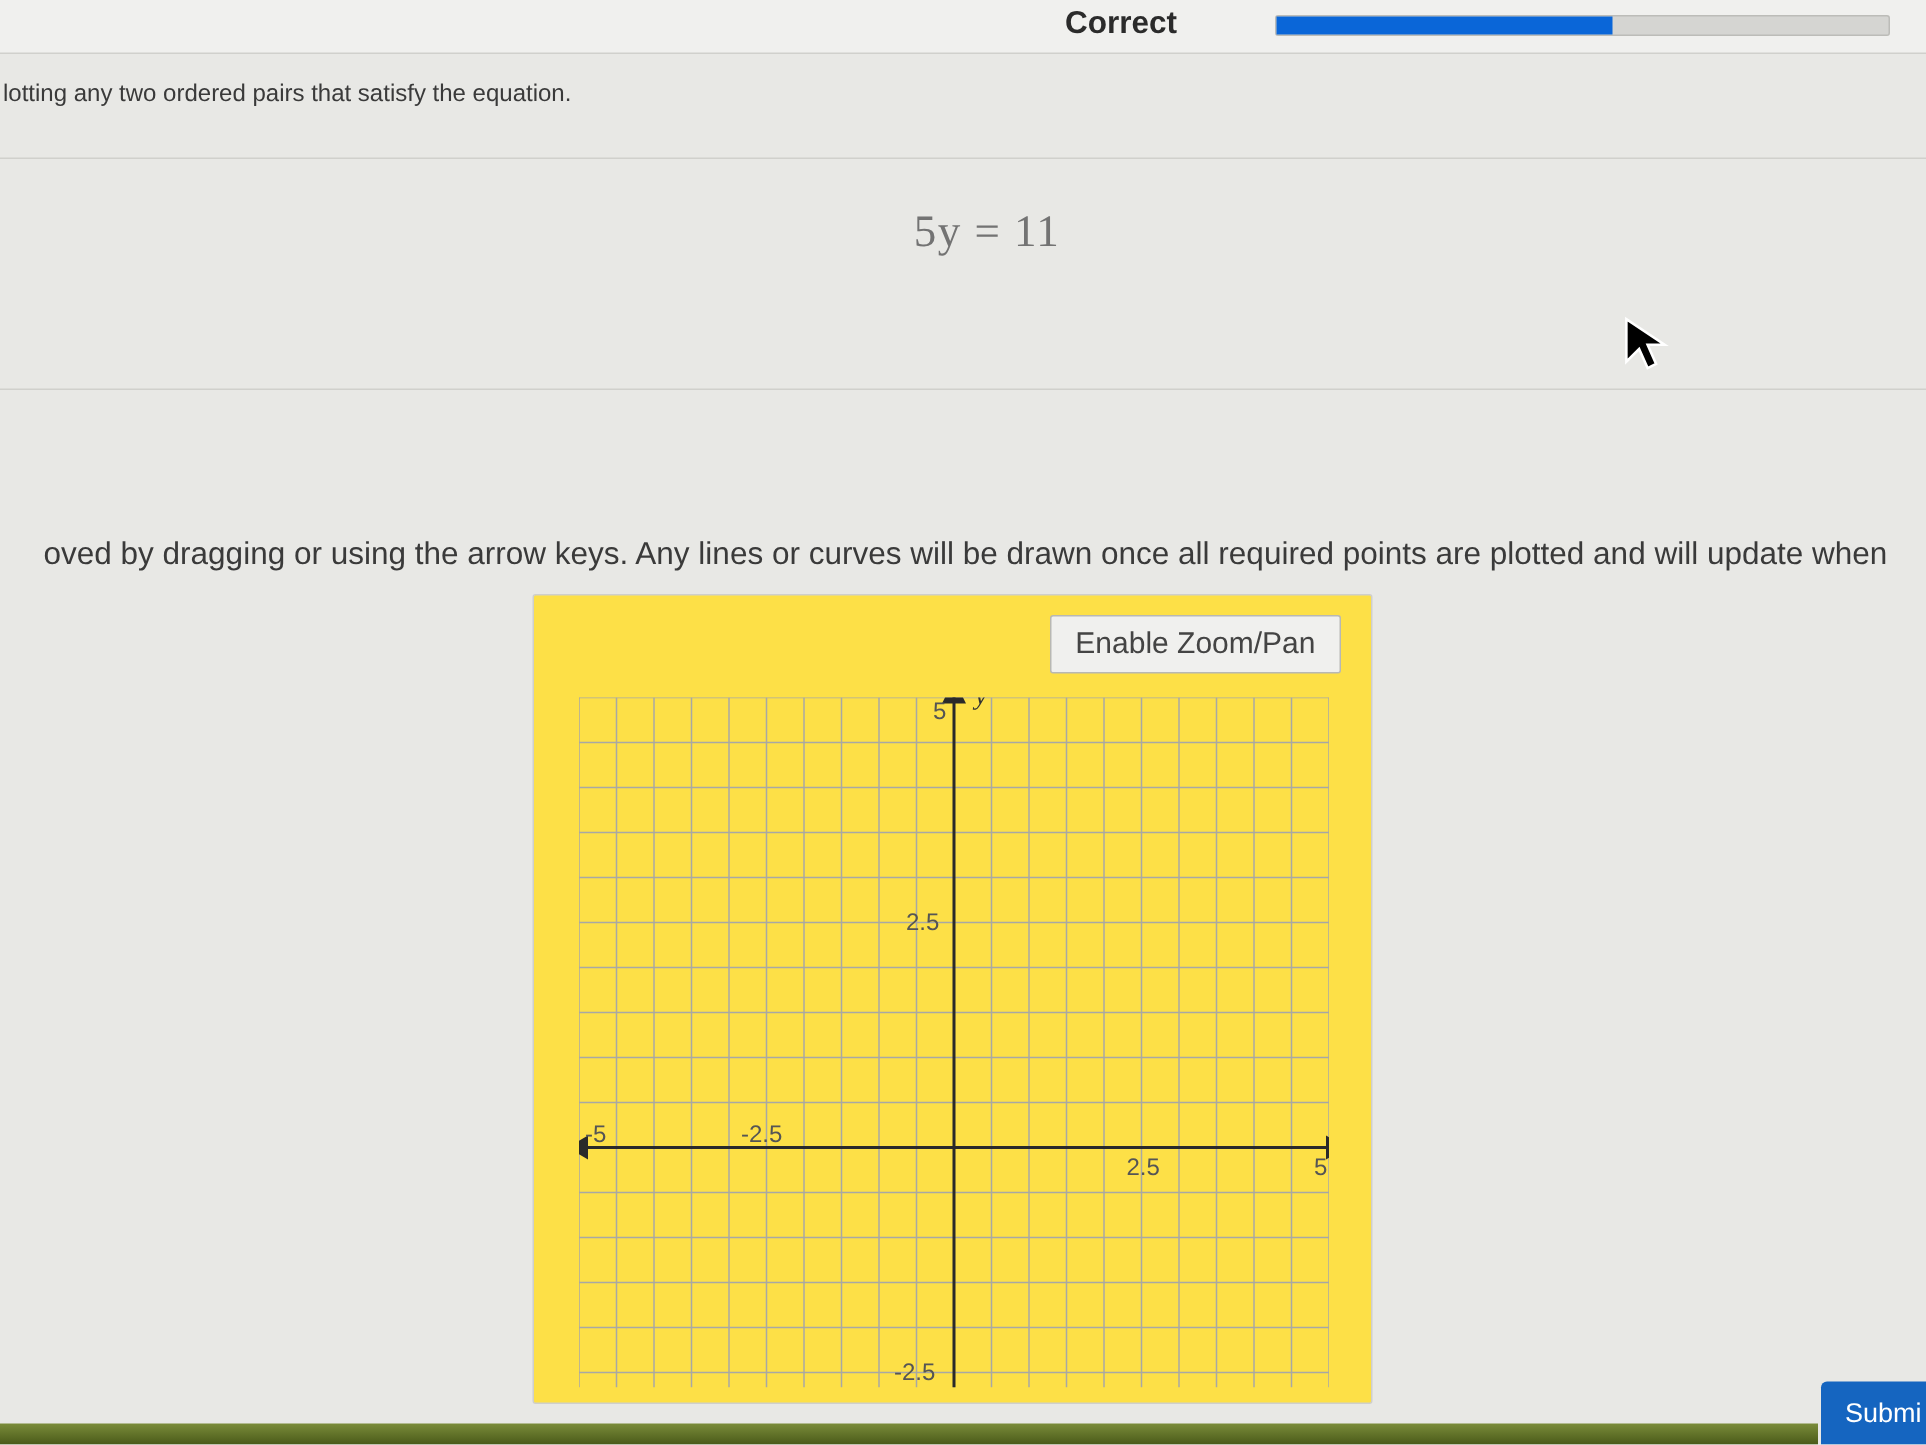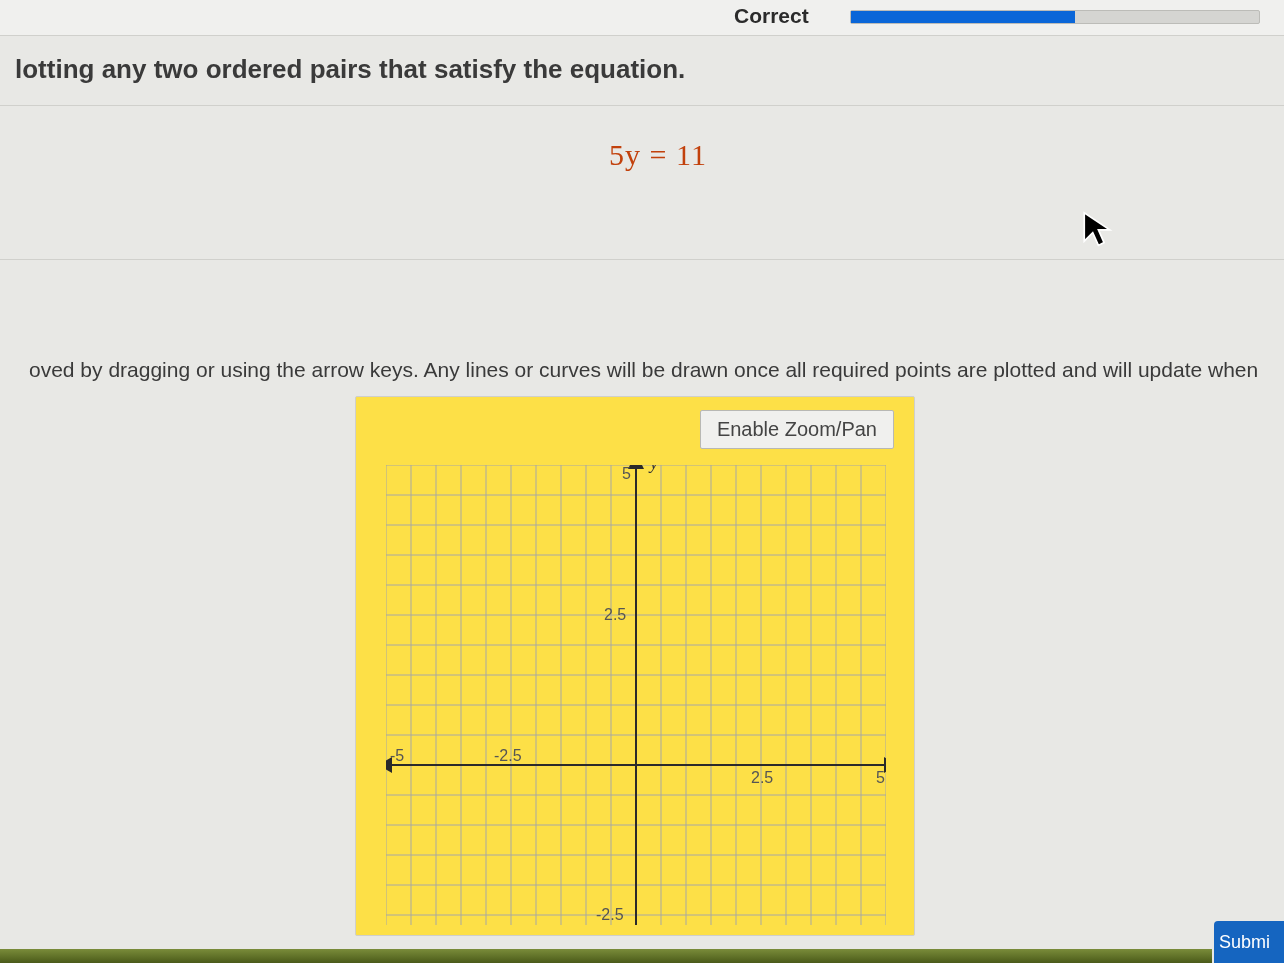--- a/index.html
+++ b/index.html
@@ -5,43 +5,43 @@
   * { box-sizing: border-box; margin: 0; padding: 0; }
   html, body { width: 1284px; height: 963px; font-family: 'Segoe UI', Arial, sans-serif; background: #e8e8e5; overflow: hidden; }
   body { position: relative; color: #333; }
 
   .top-strip {
     position: absolute; top: 0; left: 0; right: 0; height: 36px;
     background: #f0f0ee; border-bottom: 1px solid #d0d0cc;
     display: flex; align-items: center;
   }
   .correct-label {
-    position: absolute; left: 710px; top: 4px; font-size: 21px; font-weight: 600; color: #2b2b2b; margin-left: 24px;
+    position: absolute; left: 710px; top: 4px; font-size: 21px; font-weight: 600; color: #2b2b2b;
   }
   .progress-track {
     position: absolute; left: 850px; top: 10px; width: 410px; height: 14px;
     background: #d5d5d2; border: 1px solid #bcbcb8; border-radius: 2px;
   }
   .progress-fill { height: 100%; background: #0a66d8; }
 
   .instr-row {
     position: absolute; top: 48px; left: 0; right: 0; height: 58px;
     border-bottom: 1px solid #d0d0cc;
     padding-left: 0; display: flex; align-items: flex-start;
   }
-  .instr-text { font-size: 26px; color: #3a3a3a; padding-top: 6px; padding-left: 15px; font-weight: bold; }
+  .instr-text { font-size: 16px; color: #3a3a3a; padding-top: 6px; padding-left: 2px; }
 
   .equation-row {
     position: absolute; top: 110px; left: 0; right: 0; height: 150px;
     border-bottom: 1px solid #d0d0cc;
     display: flex; align-items: flex-start; justify-content: center;
   }
   .equation {
     font-family: 'Cambria Math', 'Times New Roman', serif;
-    font-size: 30px; color: #c2410c; margin-top: 28px; margin-left: 32px;
+    font-size: 30px; color: #737373; margin-top: 28px; margin-left: 32px;
     letter-spacing: 1px;
   }
 
   .hint-row {
     position: absolute; top: 358px; left: 0; right: 0;
     font-size: 21px; color: #3a3a3a; padding-left: 0; margin-left: 29px;
   }
 
   
   .graph-panel {
@@ -65,21 +65,21 @@
 
   .cursor-icon {
     position: absolute; top: 210px; left: 1080px; width: 34px; height: 38px;
     pointer-events: none;
   }
 
   .submit-btn {
     position: absolute; bottom: 0; right: 0; height: 42px; width: 70px;
     background: #1565c0; color: #fff; font-size: 18px;
     display: flex; align-items: center; justify-content: flex-start;
-    padding-left: 5px; border-top-left-radius: 4px;
+    padding-left: 16px; border-top-left-radius: 4px;
   }
   .bottom-edge {
     position: absolute; bottom: 0; left: 0; right: 72px; height: 14px;
     background: linear-gradient(#7a8c3a, #4a5a19);
   }
 </style>
 </head>
 <body>
 
 <div class="top-strip">

